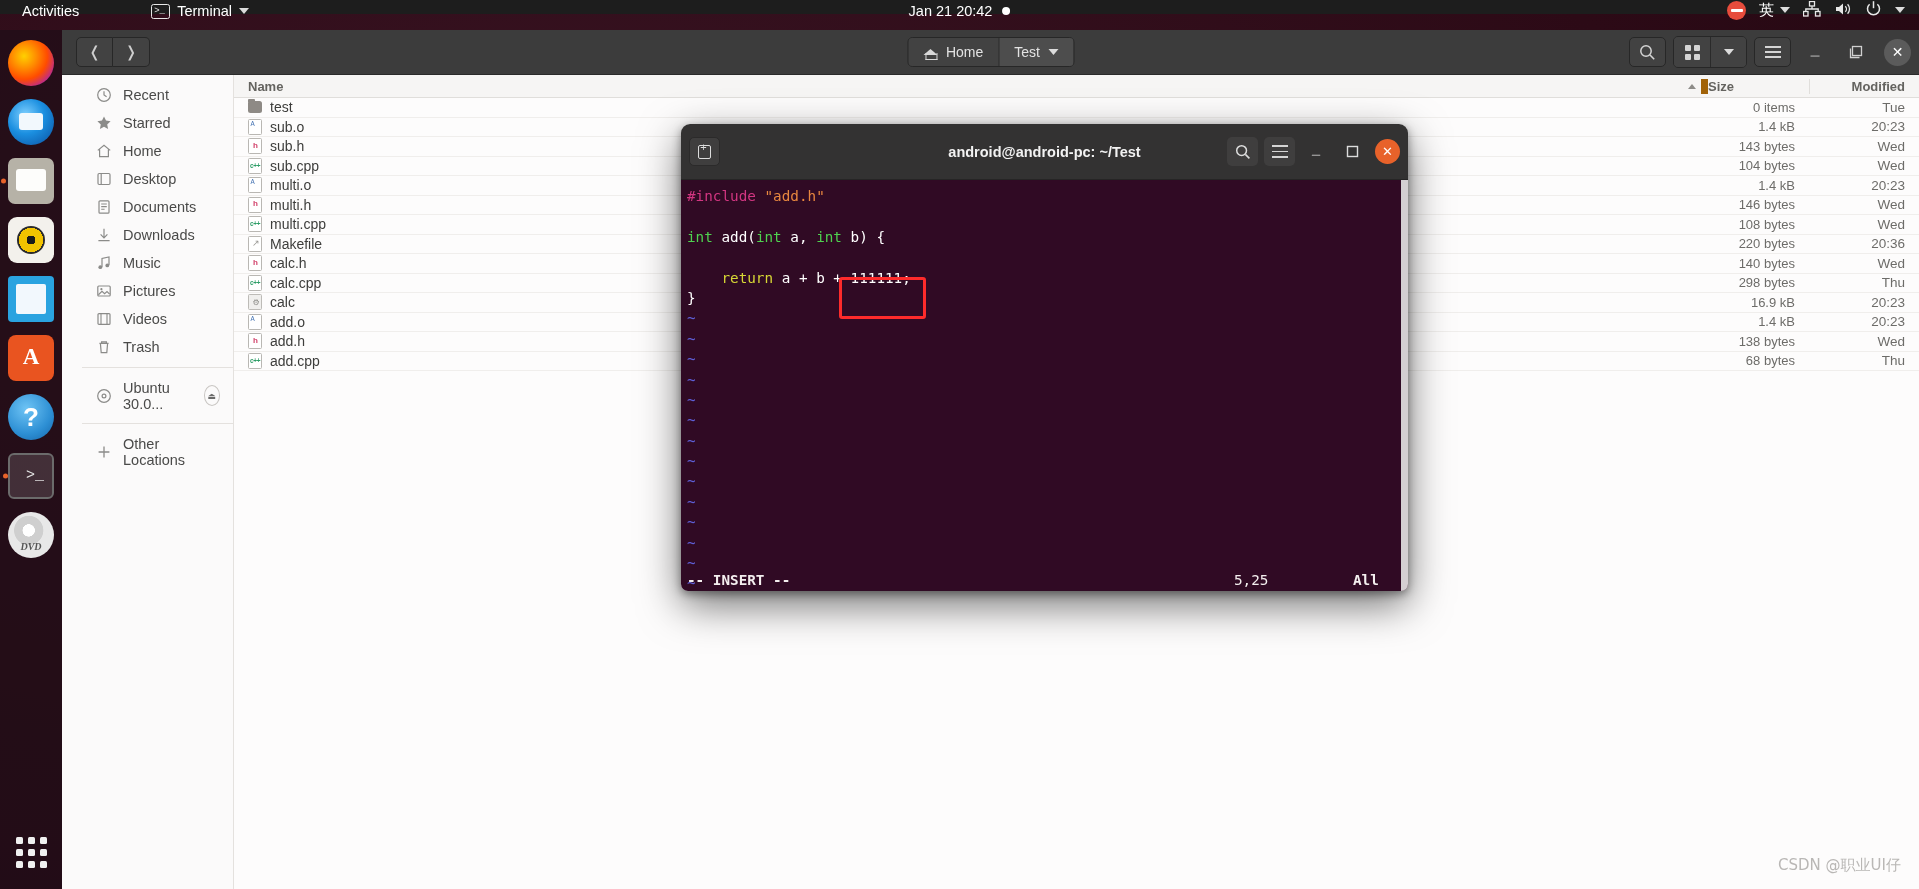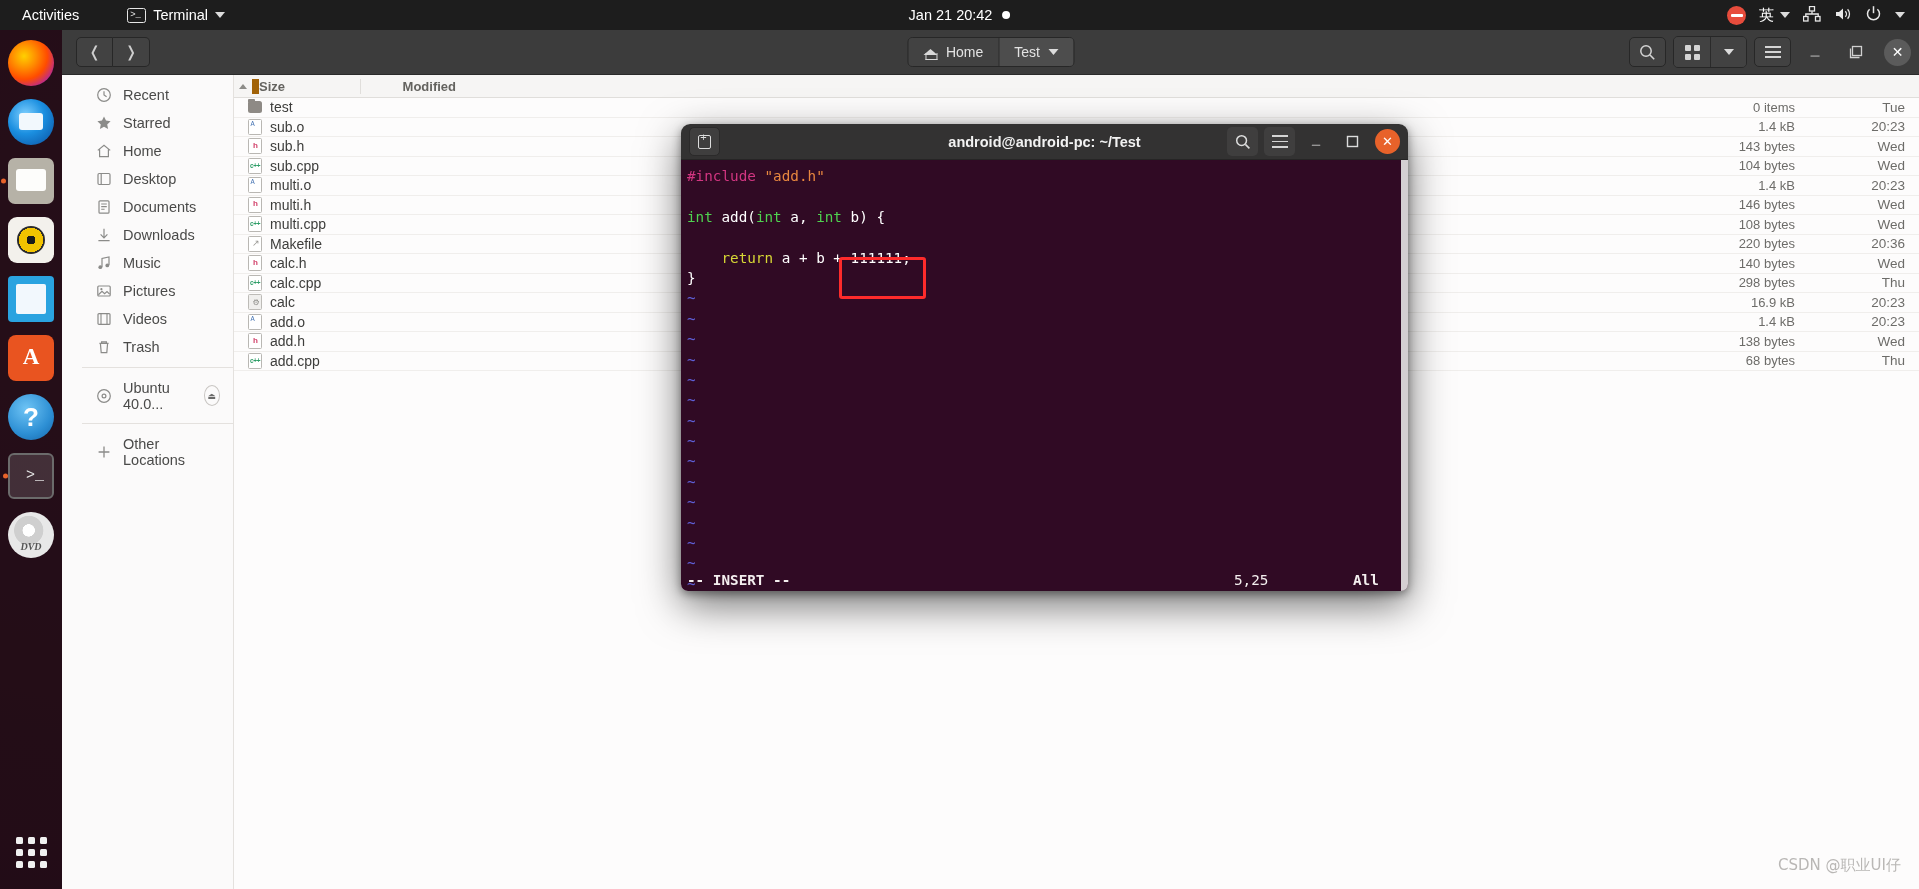--- a/index.html
+++ b/index.html
@@ -13,24 +13,24 @@
 
   
   .desktop-bg {
     position: absolute; inset: 0;
     background:
       radial-gradient(ellipse at 30% 30%, #3b1524 0%, #2c0a16 60%, #1f0710 100%);
   }
 
   
   .topbar {
-    position: absolute; top: 0; left: 0; right: 0; height: 30px;
+    position: absolute; top: 0; left: 0; right: 0; height: 14px;
     background: #1d1d1d; color: #ffffff;
-    display: flex; align-items: center;
-    font-size: 14.5px; z-index: 100;
+    display: flex; align-items: flex-start;
+    font-size: 14.5px; z-index: 100; gap: 24px;
   }
   .tb-activities { margin-left: 12px; padding: 3px 10px; border-radius: 4px; cursor: pointer; }
   .tb-app { display: flex; align-items: center; gap: 7px; margin-left: 30px; padding: 3px 8px; border-radius: 4px; cursor: pointer; }
   .tb-app-icon {
     width: 19px; height: 15px; border: 1.6px solid #e6e6e6; border-radius: 2.5px;
     position: relative; display:inline-block;
   }
   .tb-app-icon::before{
     content:">_"; position:absolute; left:2px; top:-2px;
     font-family:"Liberation Mono", monospace; font-size:9px; color:#e6e6e6; line-height:17px;
@@ -186,21 +186,21 @@
   .fico.exec span{position:absolute;left:3.5px;top:2.5px;font-size:8px;color:#8d8c88;line-height:9px;}
 
   
   .terminal {
     position:absolute; left:681px; top:124px; width:727px; height:467px;
     border-radius:9px 9px 7px 7px; z-index:70;
     box-shadow: 0 14px 42px rgba(0,0,0,0.55), 0 3px 10px rgba(0,0,0,0.4);
     display:flex; flex-direction:column; overflow:hidden;
   }
   .term-head {
-    height:36px; background:#333232; display:flex; align-items:center; padding:0 8px;
+    height:56px; background:#333232; display:flex; align-items:center; padding:0 8px;
     flex-shrink:0; border-bottom:1px solid #262525;
   }
   .term-newtab {
     width:31px;height:29px;border-radius:5px;background:#3f3e3e;border:1px solid #2b2a2a;
     display:flex;align-items:center;justify-content:center;cursor:pointer;
   }
   .nt-ico{width:13px;height:14px;border:1.5px solid #dcdcdc;border-radius:2px;position:relative;}
   .nt-ico::after{content:'+';position:absolute;left:1.2px;top:-5.5px;font-size:11px;color:#dcdcdc;line-height:14px;}
   .term-title { position:absolute; left:50%; transform:translateX(-50%); color:#f2f2f2; font-size:14.5px; font-weight:bold;}
   .term-right { margin-left:auto; display:flex; align-items:center; gap:6px;}
@@ -464,38 +464,39 @@
 
         <div class="sb-sep"></div>
 
         <div class="sb-item">
           <span class="sb-ico">
             <svg width="16" height="16" viewBox="0 0 16 16">
                 <circle cx="8" cy="8" r="6.3" fill="none" stroke="#8b8b89" stroke-width="1.2"></circle>
                 <circle cx="8" cy="8" r="1.9" fill="none" stroke="#8b8b89" stroke-width="1.2"></circle>
               </svg>
           </span>
-          <span>Ubuntu 40.0...</span>
+          <span>Ubuntu 30.0...</span>
           <span class="eject">⏏</span>
         </div>
 
         <div class="sb-sep"></div>
 
         <div class="sb-item">
           <span class="sb-ico">
             <svg width="16" height="16" viewBox="0 0 16 16">
                 <path d="M8 2.6v10.8M2.6 8h10.8" stroke="#8b8b89" stroke-width="1.3"></path>
               </svg>
           </span>
           <span>Other Locations</span>
         </div>
       </div>
 
       <div class="filearea">
         <div class="colhead">
+          <div class="ch-name">Name</div>
           <div class="ch-sortarrow"></div>
           <div class="ch-size">Size</div>
           <div class="ch-mod">Modified</div>
         </div>
         <div id="file-rows">
             <div class="frow">
               <div class="f-name">
                 <span class="fico folder"></span>
                 <span>test</span>
               </div>

